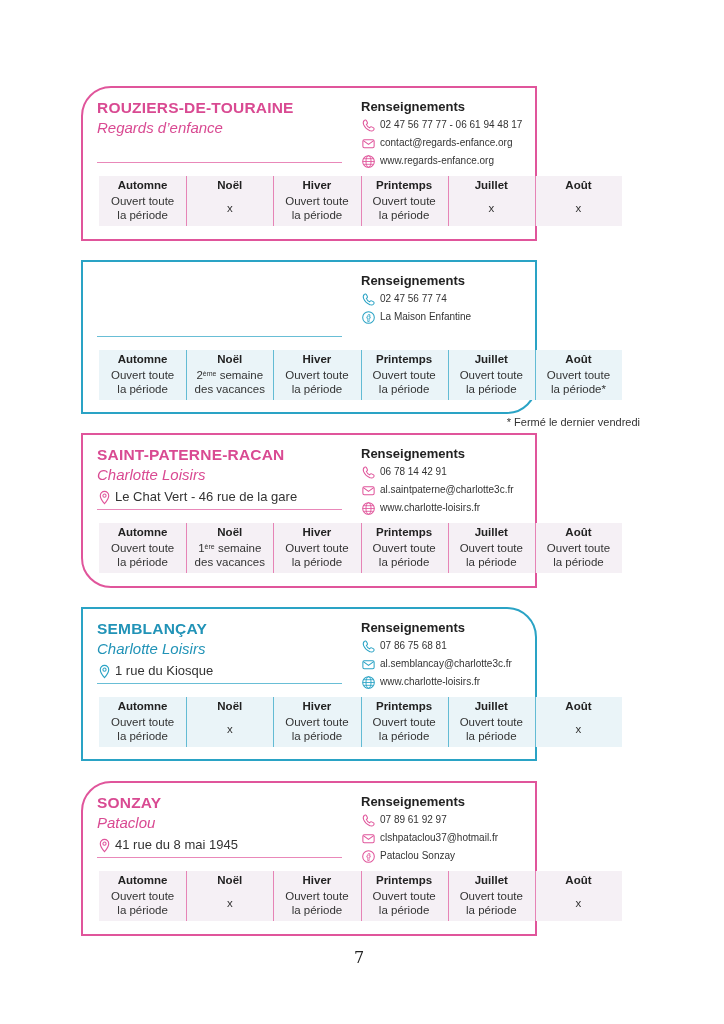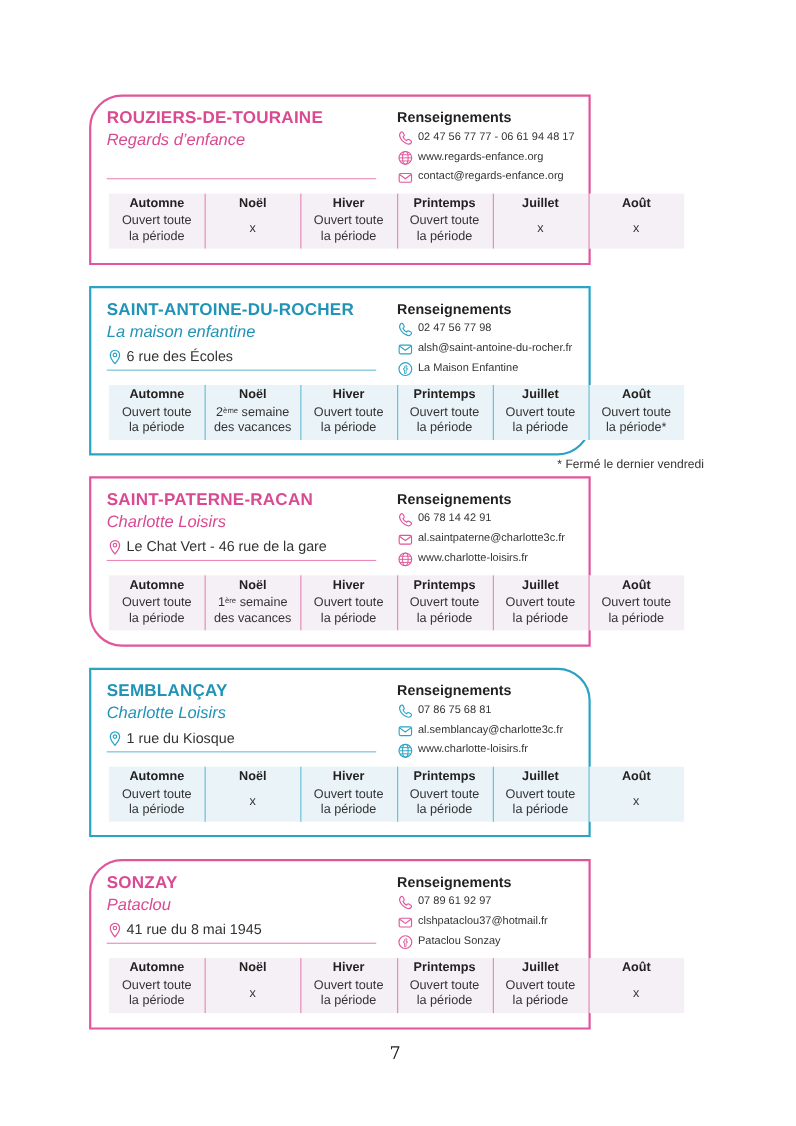--- a/index.html
+++ b/index.html
@@ -53,36 +53,36 @@
         <span class="icon">
           <svg viewBox="0 0 16 16">
             <path d="M3.5 2.5c1-.8 2-.4 2.5.6l.8 1.6c.3.7 0 1.3-.5 1.7l-.6.4c.6 1.6 1.9 3 3.5 3.7l.5-.6c.4-.5 1.1-.7 1.7-.4l1.6.8c1 .5 1.3 1.6.5 2.5-1 1.1-2.5 1.4-4 .7C6.5 12.4 4.1 10 2.9 7.3c-.7-1.6-.5-3.7.6-4.8z" fill="none" stroke="#e0559b" stroke-width="1.1"></path>
           </svg>
         </span>
         <span>02 47 56 77 77 - 06 61 94 48 17</span>
       </div>
       <div class="rline">
         <span class="icon">
           <svg viewBox="0 0 16 16">
+            <rect x="2" y="4" width="12" height="8.5" rx="1.5" fill="none" stroke="#e0559b" stroke-width="1.1"></rect>
+            <path d="M2.5 5l5.5 4 5.5-4" fill="none" stroke="#e0559b" stroke-width="1.1"></path>
+          </svg>
+        </span>
+        <span>contact@regards-enfance.org</span>
+      </div>
+      <div class="rline">
+        <span class="icon">
+          <svg viewBox="0 0 16 16">
             <circle cx="8" cy="8" r="6.2" fill="none" stroke="#e0559b" stroke-width="1.1"></circle>
             <ellipse cx="8" cy="8" rx="2.7" ry="6.2" fill="none" stroke="#e0559b" stroke-width="1"></ellipse>
             <path d="M2 8h12M3 5h10M3 11h10" stroke="#e0559b" stroke-width="0.9"></path>
           </svg>
         </span>
         <span>www.regards-enfance.org</span>
       </div>
-      <div class="rline">
-        <span class="icon">
-          <svg viewBox="0 0 16 16">
-            <rect x="2" y="4" width="12" height="8.5" rx="1.5" fill="none" stroke="#e0559b" stroke-width="1.1"></rect>
-            <path d="M2.5 5l5.5 4 5.5-4" fill="none" stroke="#e0559b" stroke-width="1.1"></path>
-          </svg>
-        </span>
-        <span>contact@regards-enfance.org</span>
-      </div>
     </div>
     <div class="table">
       <div class="col">
         <div class="h">Automne</div>
         <div class="v">
           <div>
             <div>Ouvert toute</div>
             <div>la période</div>
           </div>
         </div>
@@ -125,52 +125,30 @@
         <div class="h">Août</div>
         <div class="v">
           <div>
             <div>x</div>
           </div>
         </div>
       </div>
     </div>
   </div>
 <div class="card blue c2">
-    <div class="left">
-      <div class="town">SAINT-ANTOINE-DU-ROCHER</div>
-      <div class="org">La maison enfantine</div>
-      <div class="addr">
-        <span class="icon">
-          <svg viewBox="0 0 16 16">
-            <path d="M8 1.5a4.5 4.5 0 0 0-4.5 4.5c0 3.3 4.5 8.5 4.5 8.5s4.5-5.2 4.5-8.5A4.5 4.5 0 0 0 8 1.5z" fill="none" stroke="#2aa3c5" stroke-width="1.2"></path>
-            <circle cx="8" cy="6" r="1.7" fill="none" stroke="#2aa3c5" stroke-width="1.1"></circle>
-          </svg>
-        </span>
-        <span>6 rue des Écoles</span>
-      </div>
-    </div>
     <div class="sep"></div>
     <div class="right">
       <div class="rtitle">Renseignements</div>
       <div class="rline">
         <span class="icon">
           <svg viewBox="0 0 16 16">
             <path d="M3.5 2.5c1-.8 2-.4 2.5.6l.8 1.6c.3.7 0 1.3-.5 1.7l-.6.4c.6 1.6 1.9 3 3.5 3.7l.5-.6c.4-.5 1.1-.7 1.7-.4l1.6.8c1 .5 1.3 1.6.5 2.5-1 1.1-2.5 1.4-4 .7C6.5 12.4 4.1 10 2.9 7.3c-.7-1.6-.5-3.7.6-4.8z" fill="none" stroke="#2aa3c5" stroke-width="1.1"></path>
           </svg>
         </span>
-        <span>02 47 56 77 98</span>
-      </div>
-      <div class="rline">
-        <span class="icon">
-          <svg viewBox="0 0 16 16">
-            <rect x="2" y="4" width="12" height="8.5" rx="1.5" fill="none" stroke="#2aa3c5" stroke-width="1.1"></rect>
-            <path d="M2.5 5l5.5 4 5.5-4" fill="none" stroke="#2aa3c5" stroke-width="1.1"></path>
-          </svg>
-        </span>
-        <span>alsh@saint-antoine-du-rocher.fr</span>
+        <span>02 47 56 77 74</span>
       </div>
       <div class="rline">
         <span class="icon">
           <svg viewBox="0 0 16 16">
             <circle cx="8" cy="8" r="6.2" fill="none" stroke="#2aa3c5" stroke-width="1.1"></circle>
             <path d="M9.3 4.8H8.4c-.8 0-1.2.5-1.2 1.2v1.3H6.2v1.4h1v3.6h1.5V8.7h1.1l.2-1.4H8.7V6.3c0-.3.2-.4.5-.4h.5z" fill="none" stroke="#2aa3c5" stroke-width="0.8"></path>
           </svg>
         </span>
         <span>La Maison Enfantine</span>
       </div>

